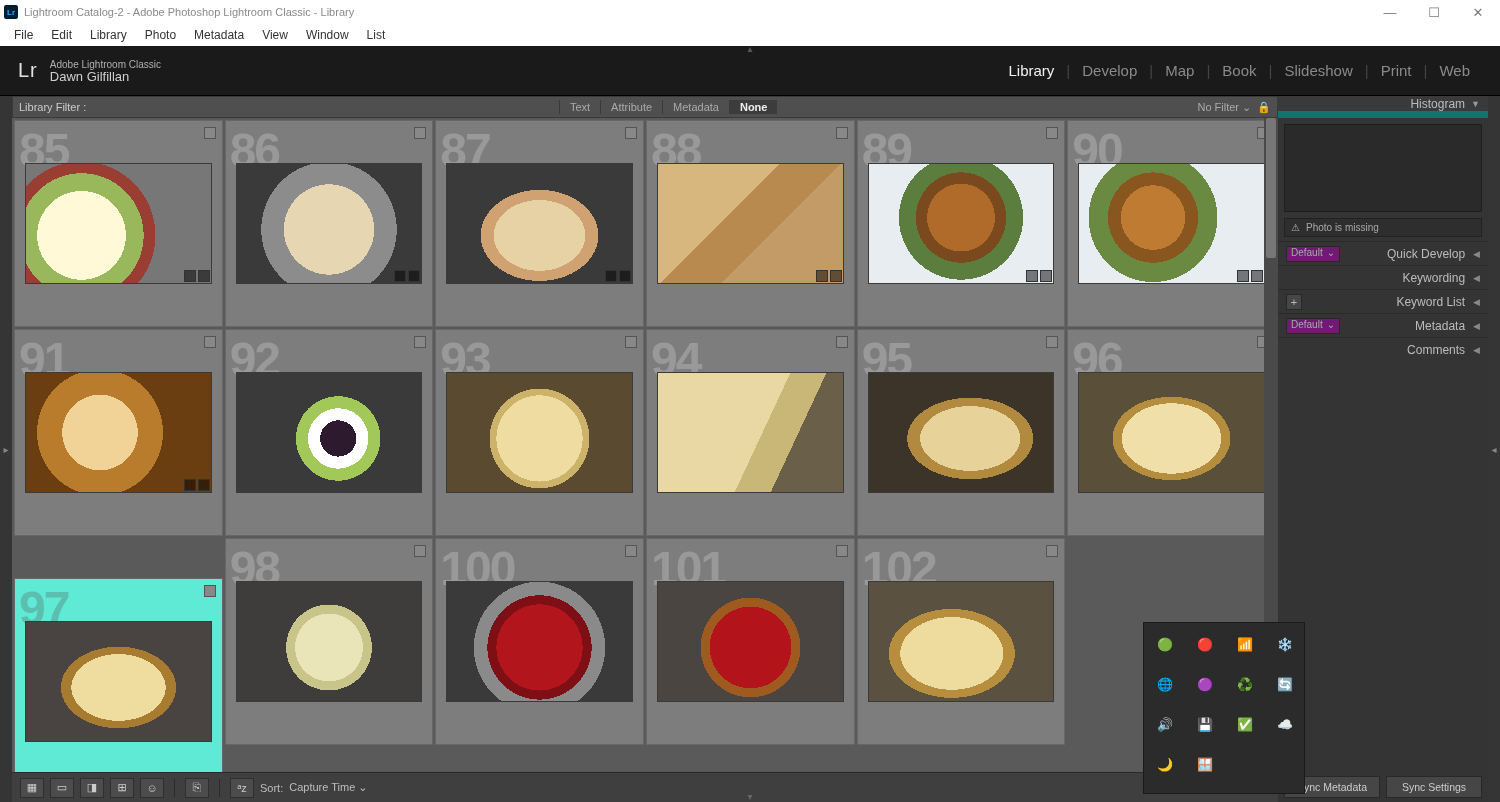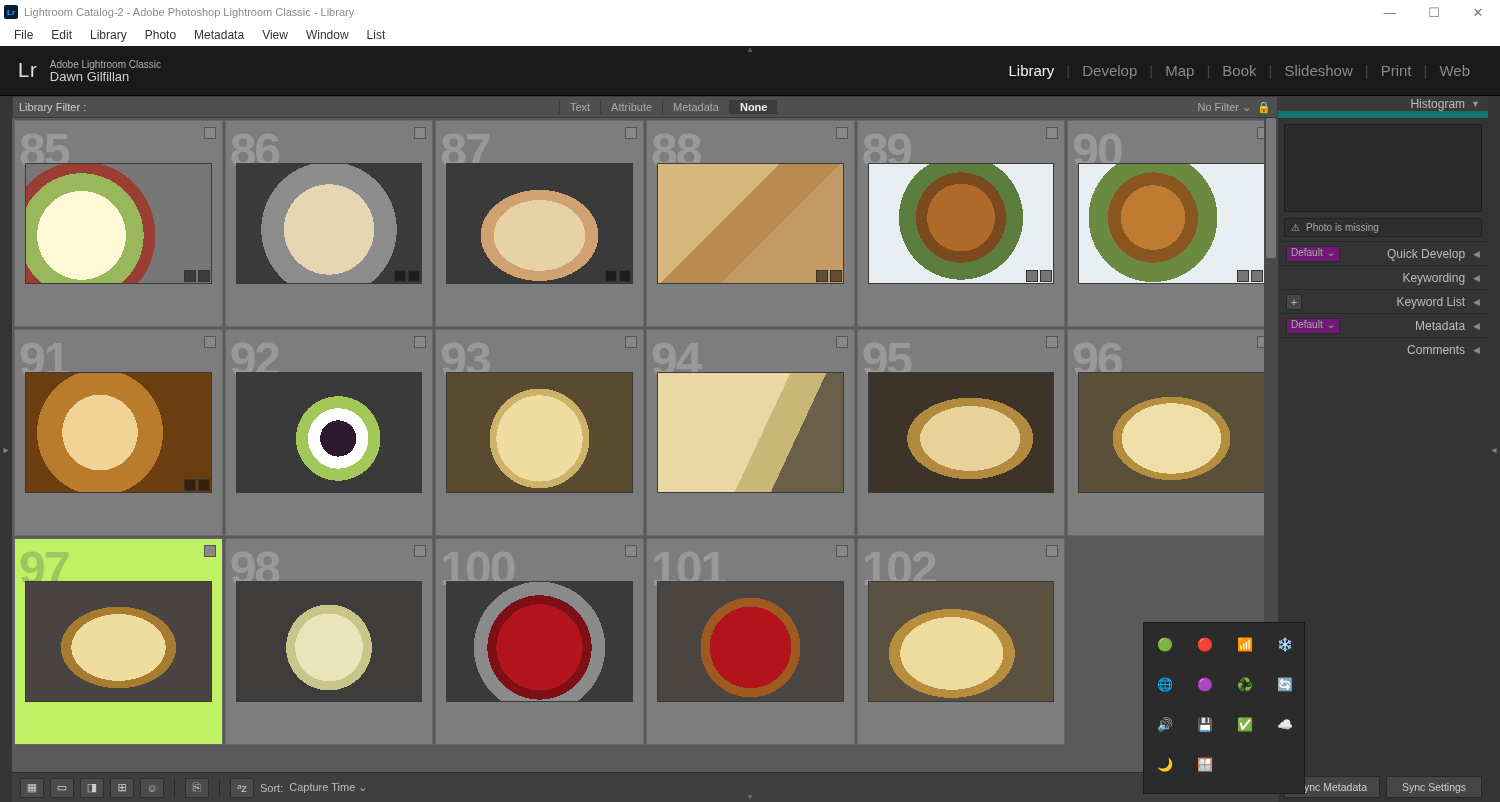--- a/index.html
+++ b/index.html
@@ -39,21 +39,21 @@
   .filterbar .opts { display:flex; gap:0; }
   .filterbar .opts span { padding:1px 10px; color:#aaa; border-left:1px solid #3a3a3a; }
   .filterbar .opts .sel { color:#eee; background:#3c3c3c;font-weight:bold; }
   .filterbar .preset { margin-left:auto; display:flex; align-items:center; gap:6px; color:#aaa; padding-left:420px; }
   .filterbar .lock { font-size:11px; }
 
   
   .gridwrap { flex:1; overflow:hidden; background:#5a5a5a; position:relative; }
   .grid { display:grid; grid-template-columns:repeat(6, 1fr); gap:2px; padding:2px; }
   .cell { background:#7d7d7d; position:relative; height:207px; border:1px solid #676767; }
-  .cell.selected { background:#bef264; }
+  .cell.selected { background:#5eead4;margin-top:40px; }
   .cell .idx { position:absolute; top:2px; left:4px; font-size:48px; font-weight:600; color:rgba(255,255,255,0.22); letter-spacing:-2px; }
   .cell.selected .idx { color:rgba(90,90,90,0.3); }
   .cell .flag { position:absolute; top:6px; right:6px; width:12px; height:12px; border:1px solid #555; background:#888; }
   .cell .thumb { position:absolute; top:42px; bottom:42px; left:10px; right:10px; border:1px solid #3a3a3a; background:#666; overflow:hidden; }
   .cell .badges { position:absolute; bottom:44px; right:12px; display:flex; gap:2px; }
   .cell .badges span { width:12px; height:12px; background:rgba(0,0,0,0.5); border:1px solid #333; }
   .gridwrap .scrollbar { position:absolute; right:0; top:0; bottom:0; width:14px; background:#4a4a4a; }
   .gridwrap .scrollbar .thumb { position:absolute; top:0; height:140px; left:2px; right:2px; background:#777; border-radius:2px; }
 
   

